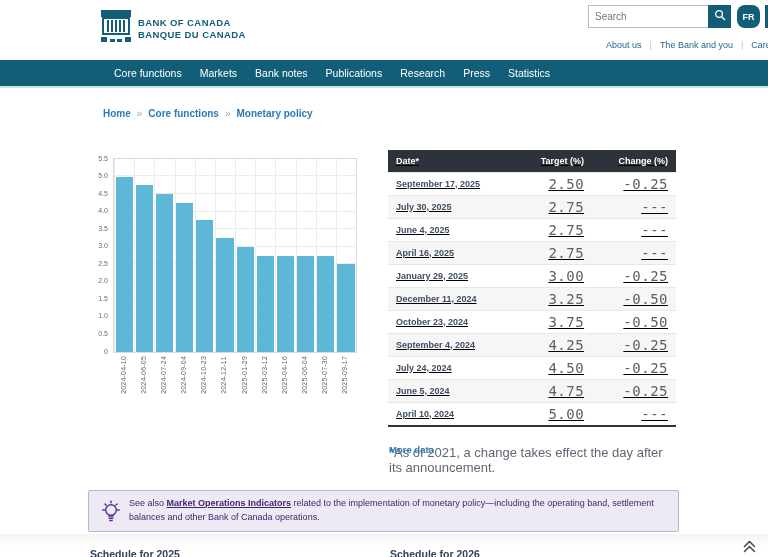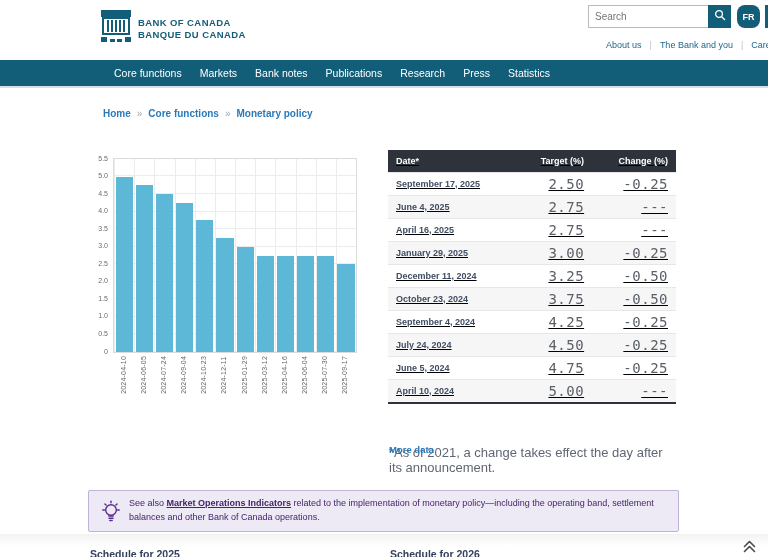--- a/index.html
+++ b/index.html
@@ -246,20 +246,25 @@
         <th class="num">Change (%)</th>
       </tr>
     </thead>
     <tbody>
         <tr>
           <td class="date">September 17, 2025</td>
           <td class="num">2.50</td>
           <td class="num">-0.25</td>
         </tr>
         <tr>
+          <td class="date">July 30, 2025</td>
+          <td class="num">2.75</td>
+          <td class="num">---</td>
+        </tr>
+        <tr>
           <td class="date">June 4, 2025</td>
           <td class="num">2.75</td>
           <td class="num">---</td>
         </tr>
         <tr>
           <td class="date">April 16, 2025</td>
           <td class="num">2.75</td>
           <td class="num">---</td>
         </tr>
         <tr>

